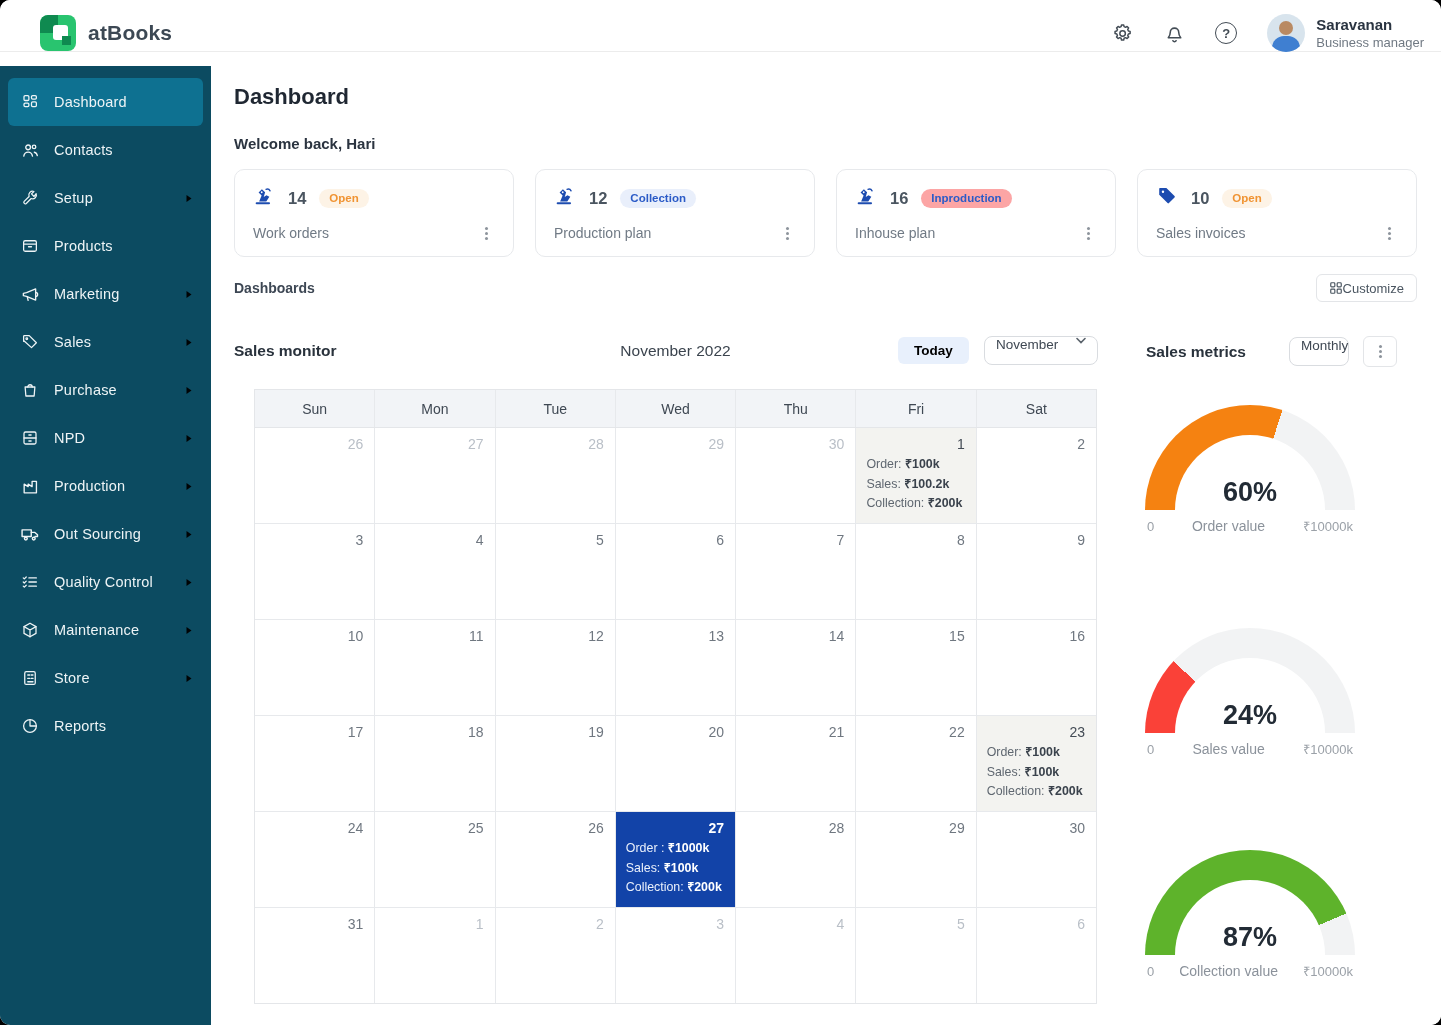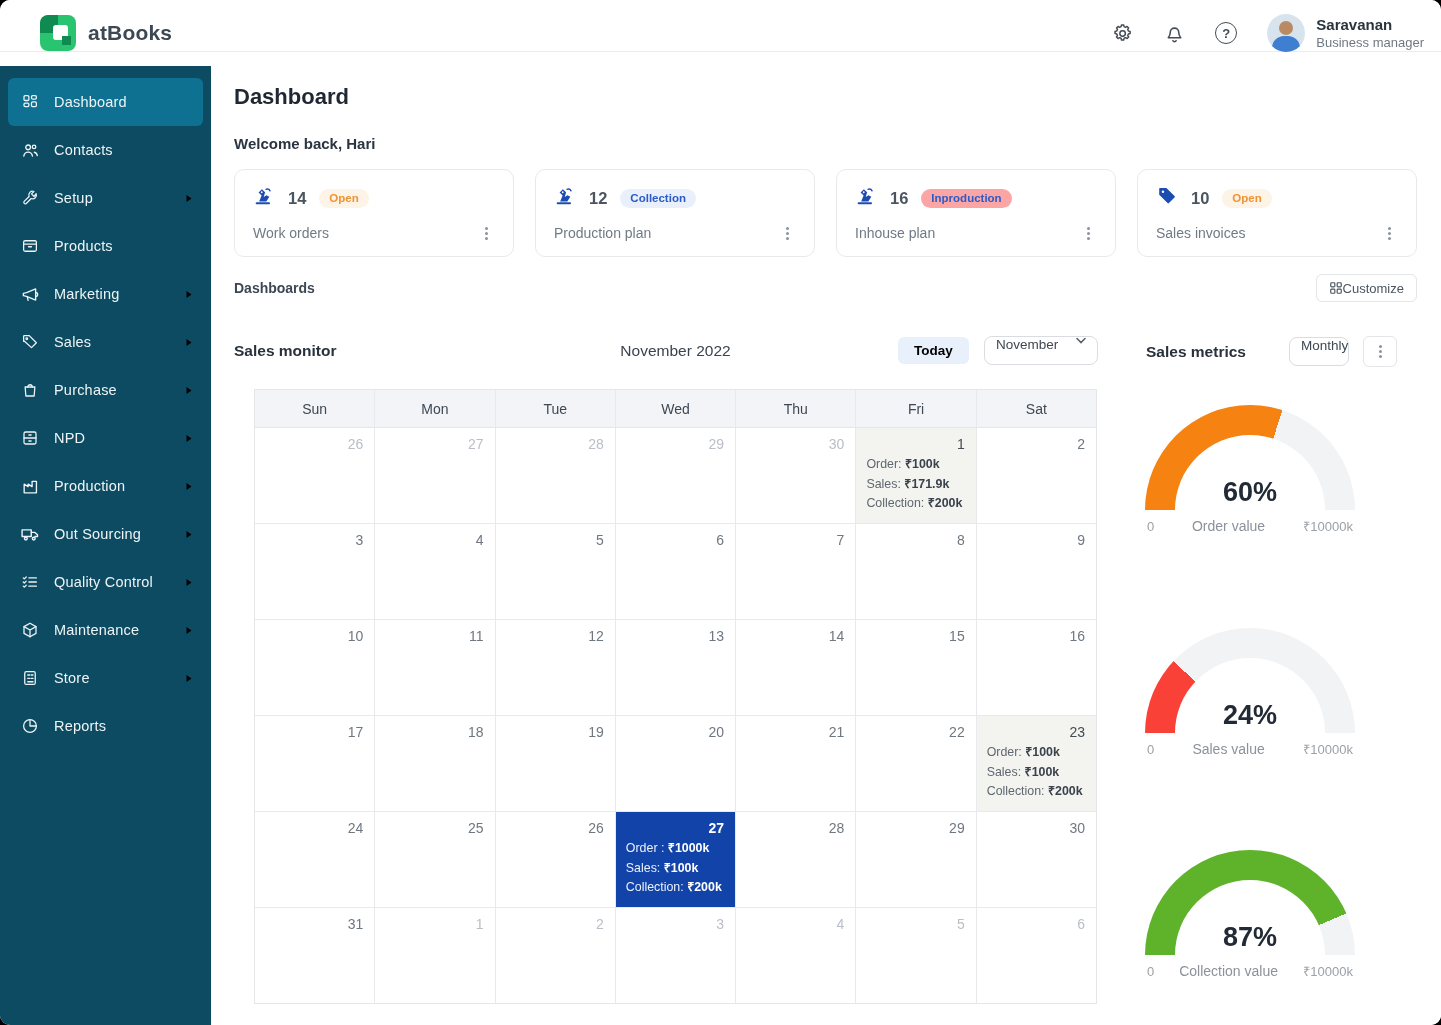--- a/index.html
+++ b/index.html
@@ -468,21 +468,21 @@
             </div>
             <div class="cal-cell muted">
               <div class="cal-daynum">29</div>
             </div>
             <div class="cal-cell muted">
               <div class="cal-daynum">30</div>
             </div>
             <div class="cal-cell hl">
               <div class="cal-daynum">1</div>
               <div class="cal-ev"><span>Order: </span><b>₹100k</b></div>
-              <div class="cal-ev"><span>Sales: </span><b>₹171.9k</b></div>
+              <div class="cal-ev"><span>Sales: </span><b>₹100.2k</b></div>
               <div class="cal-ev"><span>Collection: </span><b>₹200k</b></div>
             </div>
             <div class="cal-cell">
               <div class="cal-daynum">2</div>
             </div>
           </div>
           <div class="cal-row">
             <div class="cal-cell">
               <div class="cal-daynum">3</div>
             </div>

